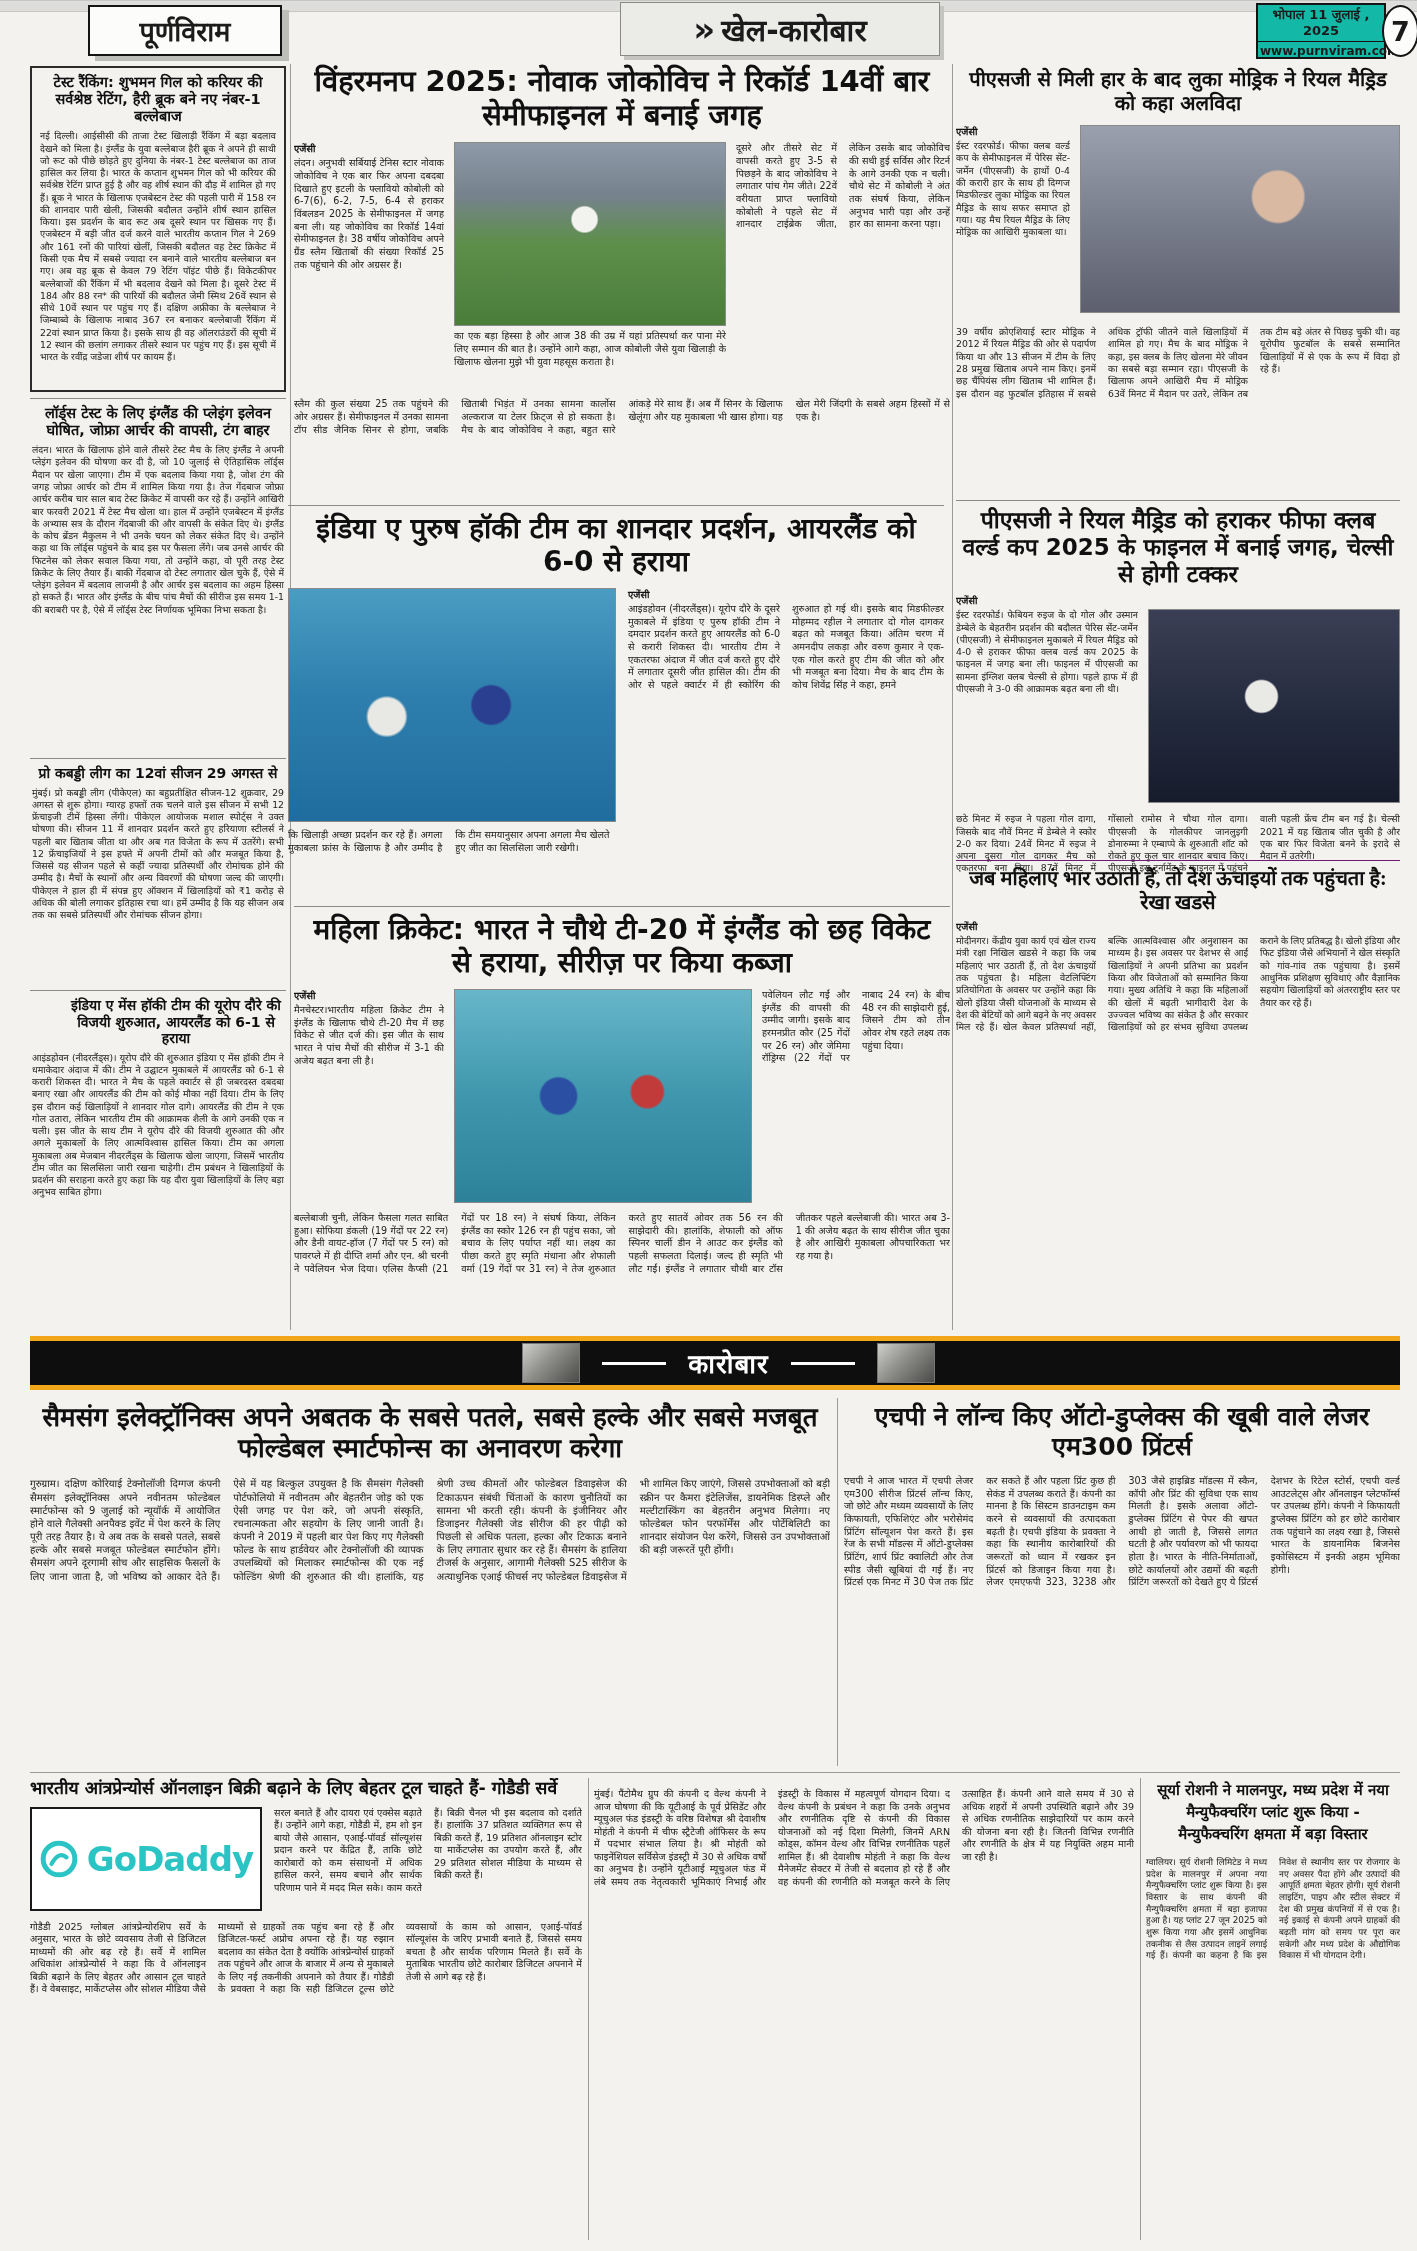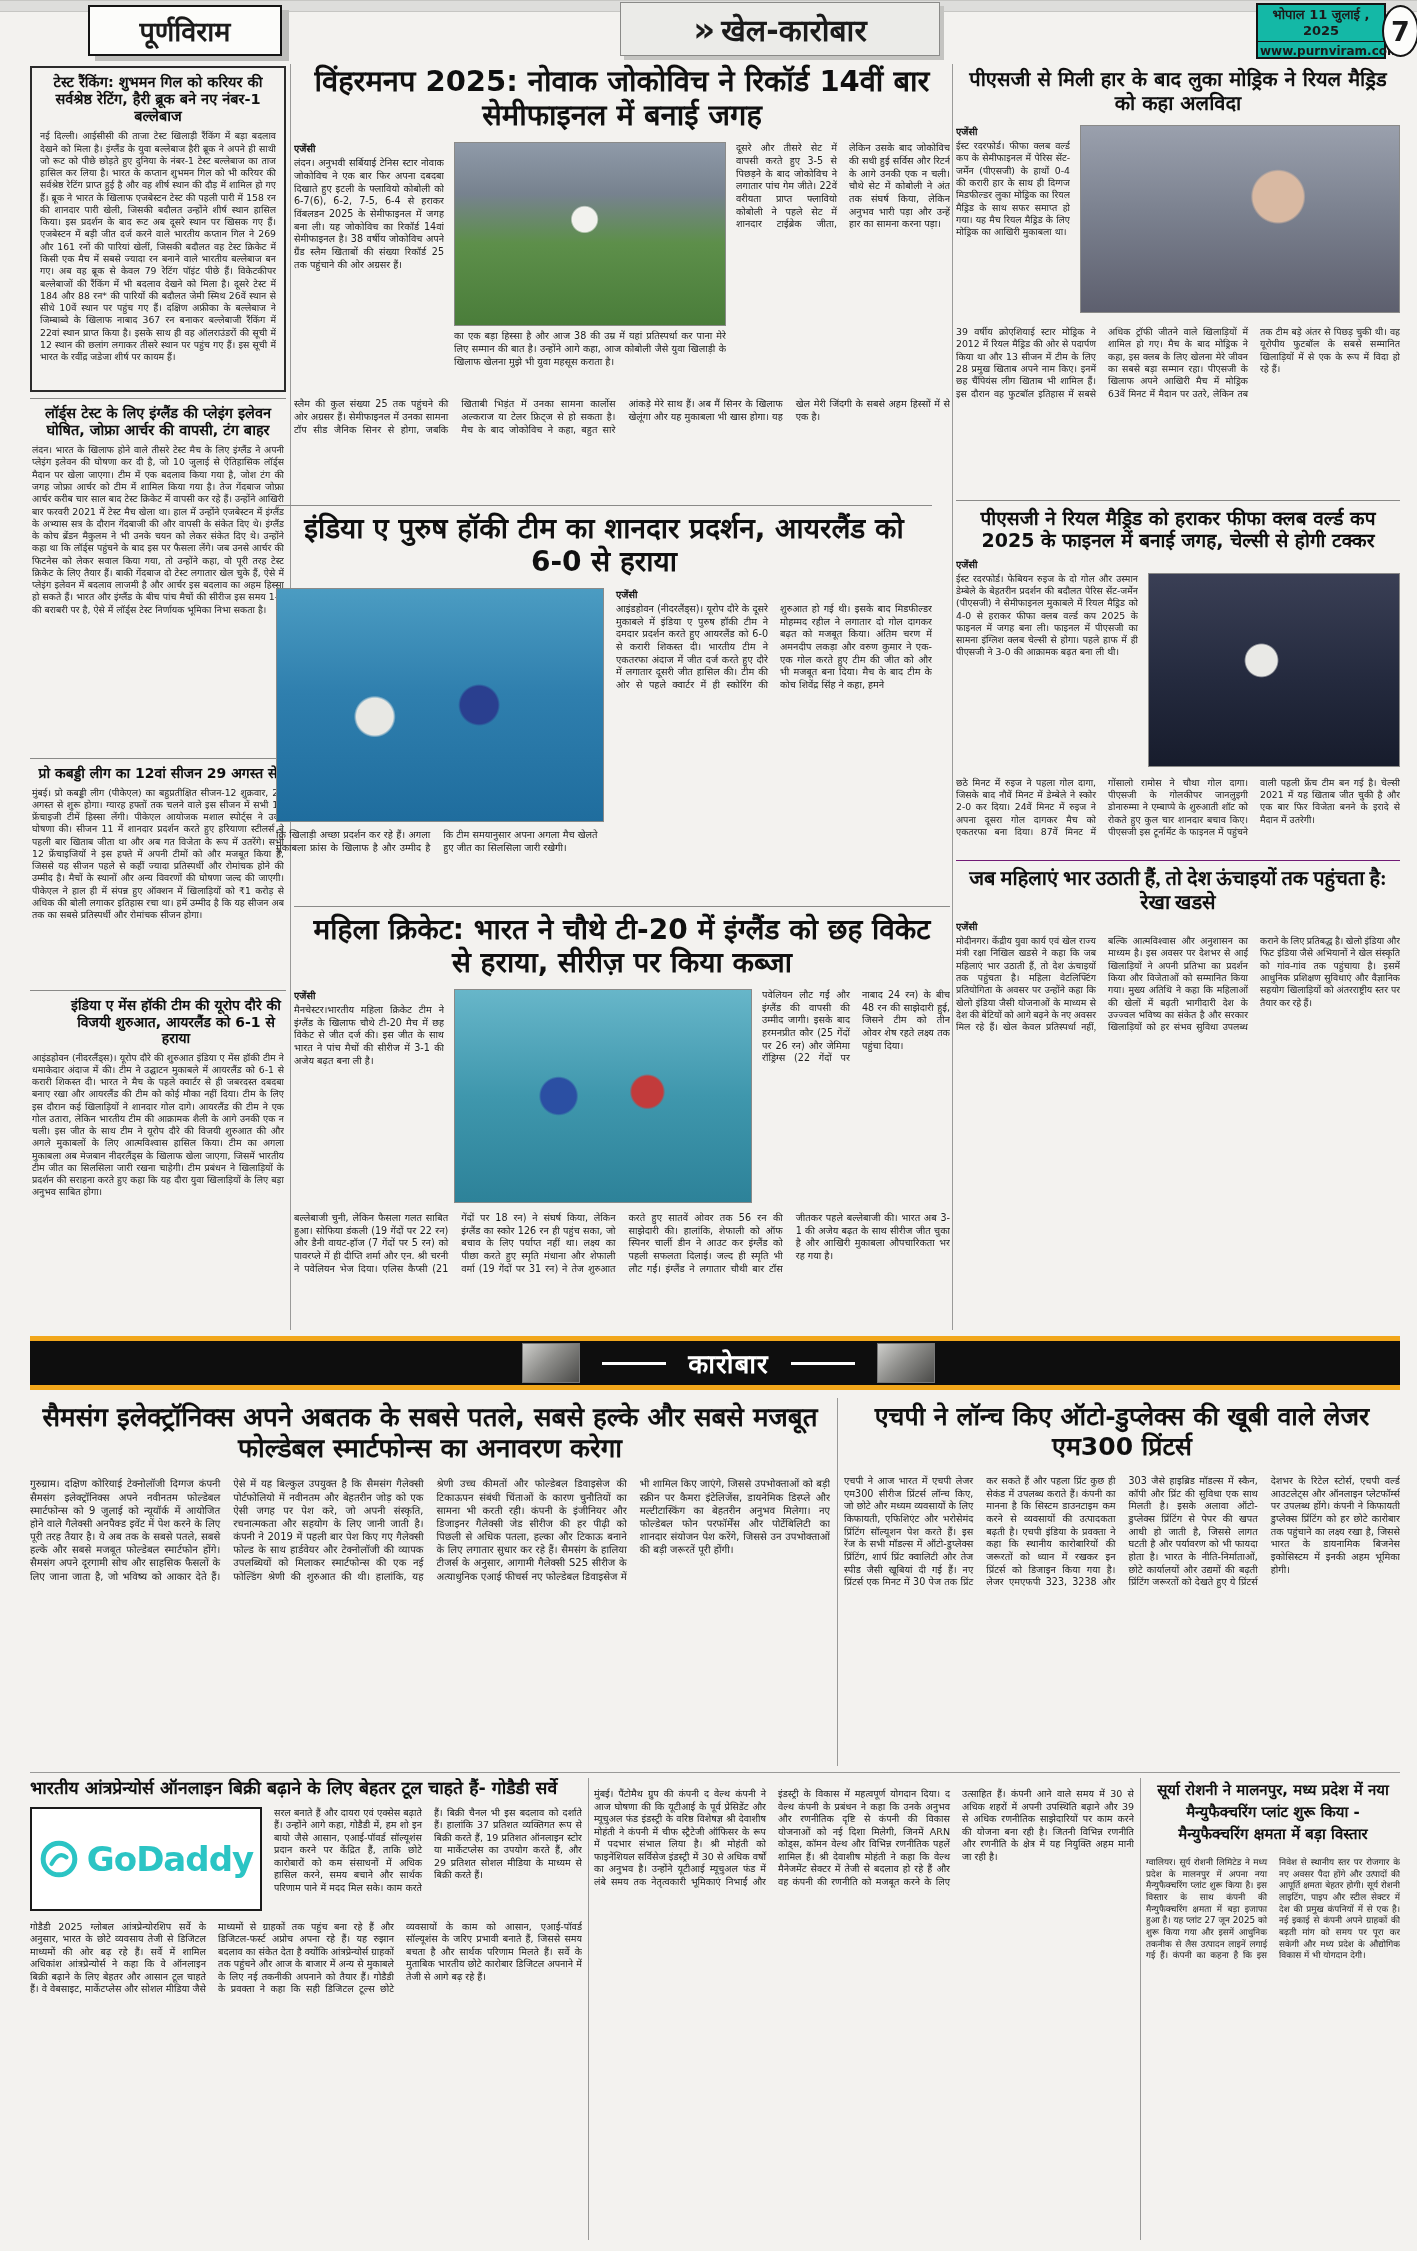--- a/index.html
+++ b/index.html
@@ -107,21 +107,21 @@
       </div>
       <div style="width:272px;flex:none;">
         <div class="photo ph-tennis" style="width:270px;height:182px;"></div>
         <div class="body" style="height:62px;margin-top:4px;">का एक बड़ा हिस्सा है और आज 38 की उम्र में यहां प्रतिस्पर्धा कर पाना मेरे लिए सम्मान की बात है। उन्होंने आगे कहा, आज कोबोली जैसे युवा खिलाड़ी के खिलाफ खेलना मुझे भी युवा महसूस कराता है।</div>
       </div>
       <div class="body cols2" style="flex:1;height:248px;">दूसरे और तीसरे सेट में वापसी करते हुए 3-5 से पिछड़ने के बाद जोकोविच ने लगातार पांच गेम जीते। 22वें वरीयता प्राप्त फ्लावियो कोबोली ने पहले सेट में शानदार टाईब्रेक जीता, लेकिन उसके बाद जोकोविच की सधी हुई सर्विस और रिटर्न के आगे उनकी एक न चली। चौथे सेट में कोबोली ने अंत तक संघर्ष किया, लेकिन अनुभव भारी पड़ा और उन्हें हार का सामना करना पड़ा।</div>
     </div>
     <div class="body cols4" style="height:92px;margin-top:6px;">स्लैम की कुल संख्या 25 तक पहुंचने की ओर अग्रसर हैं। सेमीफाइनल में उनका सामना टॉप सीड जैनिक सिनर से होगा, जबकि खिताबी भिड़ंत में उनका सामना कार्लोस अल्कराज या टेलर फ्रिट्ज से हो सकता है। मैच के बाद जोकोविच ने कहा, बहुत सारे आंकड़े मेरे साथ हैं। अब मैं सिनर के खिलाफ खेलूंगा और यह मुकाबला भी खास होगा। यह खेल मेरी जिंदगी के सबसे अहम हिस्सों में से एक है।</div>
   </div>
 
-  <div class="abs" style="left:276px;top:505px;width:656px;height:398px;border-top:1px solid #8a8a88;overflow:hidden;">
+  <div class="abs" style="left:288px;top:505px;width:656px;height:398px;border-top:1px solid #8a8a88;overflow:hidden;">
     <div class="hl" style="font-size:28px;padding:6px 8px 2px 8px;">इंडिया ए पुरुष हॉकी टीम का शानदार प्रदर्शन, आयरलैंड को 6-0 से हराया</div>
     <div style="display:flex;gap:12px;margin-top:8px;">
       <div class="photo ph-hockey" style="width:326px;height:232px;flex:none;"></div>
       <div style="flex:1;">
         <span class="byline">एजेंसी</span>
         <div class="body cols2" style="height:220px;">आइंडहोवन (नीदरलैंड्स)। यूरोप दौरे के दूसरे मुकाबले में इंडिया ए पुरुष हॉकी टीम ने दमदार प्रदर्शन करते हुए आयरलैंड को 6-0 से करारी शिकस्त दी। भारतीय टीम ने एकतरफा अंदाज में जीत दर्ज करते हुए दौरे में लगातार दूसरी जीत हासिल की। टीम की ओर से पहले क्वार्टर में ही स्कोरिंग की शुरुआत हो गई थी। इसके बाद मिडफील्डर मोहम्मद रहील ने लगातार दो गोल दागकर बढ़त को मजबूत किया। अंतिम चरण में अमनदीप लकड़ा और वरुण कुमार ने एक-एक गोल करते हुए टीम की जीत को और भी मजबूत बना दिया। मैच के बाद टीम के कोच शिवेंद्र सिंह ने कहा, हमने</div>
       </div>
     </div>
     <div class="body cols4" style="height:60px;margin-top:6px;">कि खिलाड़ी अच्छा प्रदर्शन कर रहे हैं। अगला मुकाबला फ्रांस के खिलाफ है और उम्मीद है कि टीम समयानुसार अपना अगला मैच खेलते हुए जीत का सिलसिला जारी रखेगी।</div>
   </div>
@@ -145,21 +145,21 @@
       <div style="width:114px;flex:none;">
         <span class="byline">एजेंसी</span>
         <div class="body" style="font-size:9.3px;height:178px;">ईस्ट रदरफोर्ड। फीफा क्लब वर्ल्ड कप के सेमीफाइनल में पेरिस सेंट-जर्मेन (पीएसजी) के हाथों 0-4 की करारी हार के साथ ही दिग्गज मिडफील्डर लुका मोड्रिक का रियल मैड्रिड के साथ सफर समाप्त हो गया। यह मैच रियल मैड्रिड के लिए मोड्रिक का आखिरी मुकाबला था।</div>
       </div>
       <div class="photo ph-modric" style="flex:1;height:186px;"></div>
     </div>
     <div class="body cols3" style="font-size:9.3px;height:168px;margin-top:8px;">39 वर्षीय क्रोएशियाई स्टार मोड्रिक ने 2012 में रियल मैड्रिड की ओर से पदार्पण किया था और 13 सीजन में टीम के लिए 28 प्रमुख खिताब अपने नाम किए। इनमें छह चैंपियंस लीग खिताब भी शामिल हैं। इस दौरान वह फुटबॉल इतिहास में सबसे अधिक ट्रॉफी जीतने वाले खिलाड़ियों में शामिल हो गए। मैच के बाद मोड्रिक ने कहा, इस क्लब के लिए खेलना मेरे जीवन का सबसे बड़ा सम्मान रहा। पीएसजी के खिलाफ अपने आखिरी मैच में मोड्रिक 63वें मिनट में मैदान पर उतरे, लेकिन तब तक टीम बड़े अंतर से पिछड़ चुकी थी। वह यूरोपीय फुटबॉल के सबसे सम्मानित खिलाड़ियों में से एक के रूप में विदा हो रहे हैं।</div>
   </div>
 
   <div class="abs" style="left:956px;top:500px;width:444px;height:404px;border-top:1px solid #8a8a88;overflow:hidden;">
-    <div class="hl" style="font-size:19px;padding:6px 4px 2px 4px;">पीएसजी ने रियल मैड्रिड को हराकर फीफा क्लब वर्ल्ड कप 2025 के फाइनल में बनाई जगह, चेल्सी से होगी टक्कर</div>
+    <div class="hl" style="font-size:23px;padding:6px 4px 2px 4px;">पीएसजी ने रियल मैड्रिड को हराकर फीफा क्लब वर्ल्ड कप 2025 के फाइनल में बनाई जगह, चेल्सी से होगी टक्कर</div>
     <div style="margin-top:4px;">
         <span class="byline">एजेंसी</span>
       </div>
     <div style="display:flex;gap:10px;">
       <div class="body" style="font-size:9.3px;width:182px;flex:none;height:196px;">ईस्ट रदरफोर्ड। फेबियन रुइज के दो गोल और उस्मान डेम्बेले के बेहतरीन प्रदर्शन की बदौलत पेरिस सेंट-जर्मेन (पीएसजी) ने सेमीफाइनल मुकाबले में रियल मैड्रिड को 4-0 से हराकर फीफा क्लब वर्ल्ड कप 2025 के फाइनल में जगह बना ली। फाइनल में पीएसजी का सामना इंग्लिश क्लब चेल्सी से होगा। पहले हाफ में ही पीएसजी ने 3-0 की आक्रामक बढ़त बना ली थी।</div>
       <div class="photo ph-psg" style="flex:1;height:192px;"></div>
     </div>
     <div class="body cols3" style="font-size:9.3px;height:122px;margin-top:8px;">छठे मिनट में रुइज ने पहला गोल दागा, जिसके बाद नौवें मिनट में डेम्बेले ने स्कोर 2-0 कर दिया। 24वें मिनट में रुइज ने अपना दूसरा गोल दागकर मैच को एकतरफा बना दिया। 87वें मिनट में गोंसालो रामोस ने चौथा गोल दागा। पीएसजी के गोलकीपर जानलुइगी डोनारुम्मा ने एम्बाप्पे के शुरुआती शॉट को रोकते हुए कुल चार शानदार बचाव किए। पीएसजी इस टूर्नामेंट के फाइनल में पहुंचने वाली पहली फ्रेंच टीम बन गई है। चेल्सी 2021 में यह खिताब जीत चुकी है और एक बार फिर विजेता बनने के इरादे से मैदान में उतरेगी।</div>
   </div>
 

